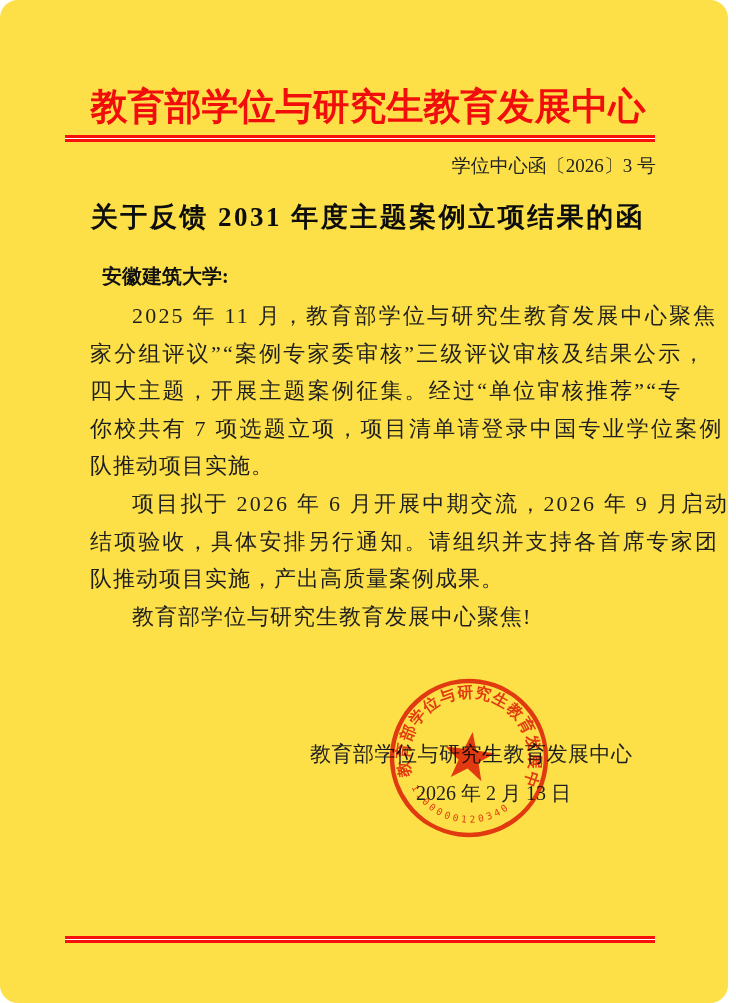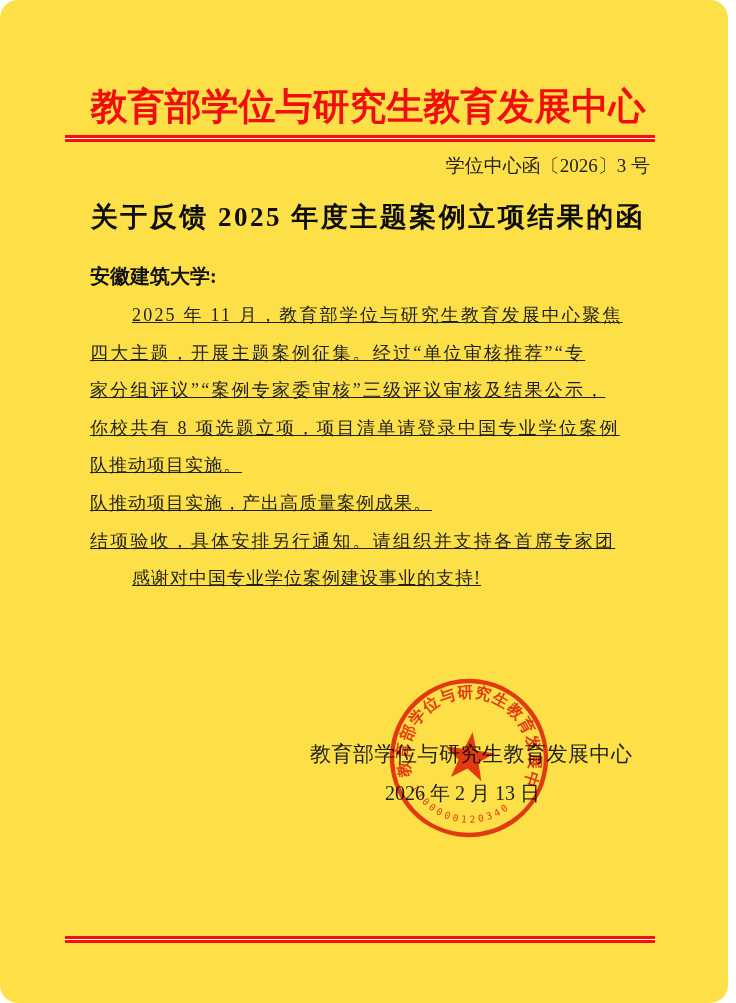--- a/index.html
+++ b/index.html
@@ -20,56 +20,55 @@
     letter-spacing:0px;
     white-space:nowrap;
   }
   .rule{
     position:absolute;left:65px;width:590px;height:7px;
     background:linear-gradient(to bottom,#f8100c 0 42%,#ffffff 42% 58%,#f8100c 58% 100%);
   }
   .rule-top{top:135px;}
   .rule-bottom{top:936px;}
   .doc-number{
-    position:absolute;right:78px;top:153px;
+    position:absolute;right:72px;top:153px;
     font-size:19px;color:#222;
     white-space:nowrap;
     margin-left:18px;
   }
   .doc-title{
     position:absolute;left:0;top:199px;width:736px;
     text-align:center;
     font-size:27px;font-weight:bold;color:#0d0d0d;
     letter-spacing:2.5px;
     white-space:nowrap;
   }
   .salutation{
-    position:absolute;left:90px;top:260px;
+    position:absolute;left:102px;top:260px;
     font-size:20px;font-weight:bold;color:#111;
     line-height:32px;
   }
   .body-block{
     position:absolute;left:90px;top:297px;width:566px;
   }
   .line{
     height:37.6px;line-height:37.6px;
-    font-size:18px;color:#1f1f1f;
+    font-size:22px;color:#1f1f1f;
     white-space:nowrap;
-    text-decoration:underline;
   }
   .line.j{letter-spacing:2.2px;}
   .line.s{letter-spacing:1px;}
   .line.indent{padding-left:42px;}
   .signature{
     position:absolute;left:310px;top:740px;
     font-size:21px;color:#1f1f1f;letter-spacing:0.5px;
     white-space:nowrap;
   }
   .sig-date{
-    position:absolute;left:385px;top:780px;
+    position:absolute;left:416px;top:780px;
     font-size:20px;color:#1f1f1f;
     white-space:nowrap;
   }
   .seal{
     position:absolute;left:383px;top:672px;
     width:172px;height:172px;
     transform:rotate(8deg);
     opacity:0.88;
     mix-blend-mode:multiply;
   }
@@ -78,33 +77,34 @@
 <body>
 
 <div class="page">
 
   <div class="org-header">教育部学位与研究生教育发展中心</div>
 
   <div class="rule rule-top"></div>
 
   <div class="doc-number">学位中心函〔2026〕3 号</div>
 
-  <div class="doc-title">关于反馈 2025 年度主题案例立项结果的函</div>
+  <div class="doc-title">关于反馈 2031 年度主题案例立项结果的函</div>
 
   <div class="salutation">安徽建筑大学:</div>
 
   <div class="body-block">
     <div class="line j indent">2025 年 11 月，教育部学位与研究生教育发展中心聚焦</div>
+    <div class="line j">家分组评议”“案例专家委审核”三级评议审核及结果公示，</div>
     <div class="line j">四大主题，开展主题案例征集。经过“单位审核推荐”“专</div>
-    <div class="line j">家分组评议”“案例专家委审核”三级评议审核及结果公示，</div>
-    <div class="line j">你校共有 8 项选题立项，项目清单请登录中国专业学位案例</div>
+    <div class="line j">你校共有 7 项选题立项，项目清单请登录中国专业学位案例</div>
     <div class="line s">队推动项目实施。</div>
+    <div class="line j indent">项目拟于 2026 年 6 月开展中期交流，2026 年 9 月启动</div>
+    <div class="line j">结项验收，具体安排另行通知。请组织并支持各首席专家团</div>
     <div class="line s">队推动项目实施，产出高质量案例成果。</div>
-    <div class="line j">结项验收，具体安排另行通知。请组织并支持各首席专家团</div>
-    <div class="line s indent">感谢对中国专业学位案例建设事业的支持!</div>
+    <div class="line s indent">教育部学位与研究生教育发展中心聚焦!</div>
   </div>
 
   <div class="signature">教育部学位与研究生教育发展中心</div>
   <div class="sig-date">2026 年 2 月 13 日</div>
 
   <svg class="seal" viewBox="0 0 170 170">
     <defs>
       <path id="arcTop" d="M30.6,110.4 A60,60 0 1 1 139.4,110.4" fill="none"></path>
       <path id="arcBot" d="M32.6,121.7 A64,64 0 0 0 137.4,121.7" fill="none"></path>
     </defs>

